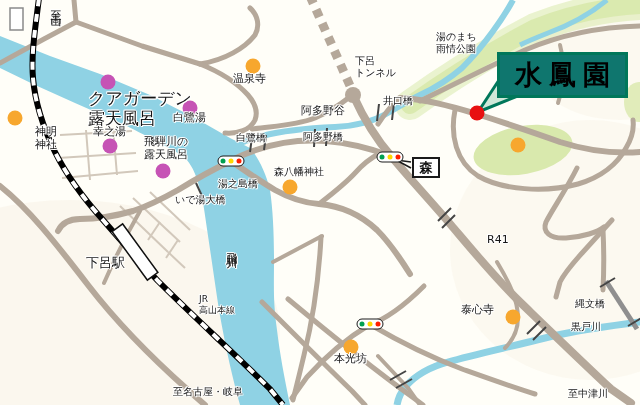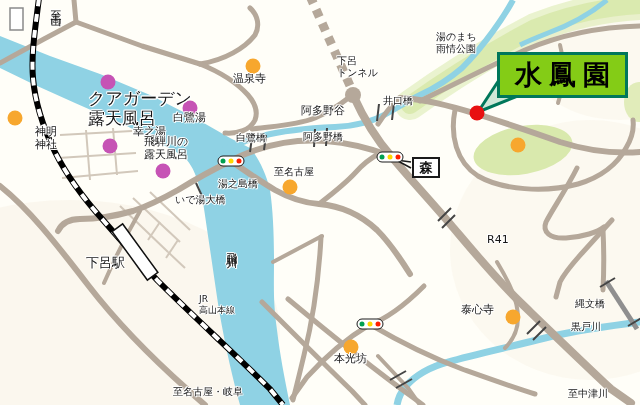--- a/index.html
+++ b/index.html
@@ -139,24 +139,24 @@
       <path d="M 628,326 L 643,317" stroke-width="2" stroke="#444"></path>
     </g>
 
     <polygon points="499,80 478,112 520,95" fill="#cfe8d8" stroke="#00775a" stroke-width="3" stroke-linejoin="round"></polygon>
     <g stroke="#1a1a1a" stroke-width="1.5">
       <path d="M 411,168 L 396,160"></path>
         <path d="M 411,162 L 396,160"></path>
     </g>
   </svg>
 
-  <div id="callout" style="left: 497px; top: 52px; width: 131px; height: 46px; background: #84cc16; border-color: rgb(0, 119, 90); border-width: 3px; font-size: 27px; box-sizing: border-box;">水鳳園</div>
+  <div id="callout" style="left: 497px; top: 52px; width: 131px; height: 46px; background: #0f766e; border-color: rgb(0, 119, 90); border-width: 3px; font-size: 27px; box-sizing: border-box;">水鳳園</div>
   <div id="forestBox" style="left: 412px; top: 157px; width: 28px; height: 21px; box-sizing: border-box;">森</div>
 <div class="lbl vert" style="left: 48px; top: 2px; font-size: 11px;">至高山</div>
-    <div class="lbl" style="left: 337px; top: 55px; font-size: 10px;">下呂
+    <div class="lbl" style="left: 355px; top: 55px; font-size: 10px;">下呂
 トンネル</div>
     <div class="lbl" style="left: 301px; top: 105px; font-size: 11px;">阿多野谷</div>
     <div class="lbl" style="left: 383px; top: 95px; font-size: 10px;">井口橋</div>
     <div class="lbl" style="left: 236px; top: 132px; font-size: 10px;">白鷺橋</div>
     <div class="lbl" style="left: 303px; top: 131px; font-size: 10px;">阿多野橋</div>
     <div class="lbl" style="left: 218px; top: 178px; font-size: 10px;">湯之島橋</div>
     <div class="lbl" style="left: 175px; top: 194px; font-size: 10px;">いで湯大橋</div>
     <div class="lbl" style="left: 436px; top: 31px; font-size: 10px;">湯のまち
 雨情公園</div>
     <div class="lbl vert" style="left: 224px; top: 244px; font-size: 11px;">飛騨川</div>
@@ -167,31 +167,31 @@
     <div class="lbl" style="left: 575px; top: 298px; font-size: 10px;">縄文橋</div>
     <div class="lbl" style="left: 571px; top: 321px; font-size: 10px;">黒戸川</div>
     <div class="lbl" style="left: 173px; top: 386px; font-size: 10px;">至名古屋・岐阜</div>
     <div class="lbl" style="left: 568px; top: 388px; font-size: 10px;">至中津川</div>
     <div class="dot" style="left: 108px; top: 82px; background: rgb(198, 83, 181);"></div>
     <div class="lbl" style="left: 88px; top: 88px; font-size: 17px;">クアガーデン
 露天風呂</div>
     <div class="dot" style="left: 190px; top: 108px; background: rgb(198, 83, 181);"></div>
     <div class="lbl" style="left: 173px; top: 112px; font-size: 11px;">白鷺湯</div>
     <div class="dot" style="left: 110px; top: 146px; background: rgb(198, 83, 181);"></div>
-    <div class="lbl" style="left: 93px; top: 126px; font-size: 11px; margin-left: 40px;">幸之湯</div>
+    <div class="lbl" style="left: 93px; top: 126px; font-size: 11px;">幸之湯</div>
     <div class="dot" style="left: 163px; top: 171px; background: rgb(198, 83, 181);"></div>
     <div class="lbl" style="left: 144px; top: 136px; font-size: 11px;">飛騨川の
 露天風呂</div>
     <div class="dot" style="left: 15px; top: 118px; background: rgb(247, 167, 46);"></div>
     <div class="lbl" style="left: 3px; top: 126px; font-size: 11px; margin-left: 32px;">神明
 神社</div>
     <div class="dot" style="left: 253px; top: 66px; background: rgb(247, 167, 46);"></div>
     <div class="lbl" style="left: 233px; top: 73px; font-size: 11px;">温泉寺</div>
     <div class="dot" style="left: 290px; top: 187px; background: rgb(247, 167, 46);"></div>
-    <div class="lbl" style="left: 274px; top: 166px; font-size: 10px;">至名古屋</div>
+    <div class="lbl" style="left: 274px; top: 166px; font-size: 10px;">森八幡神社</div>
     <div class="dot" style="left: 518px; top: 145px; background: rgb(247, 167, 46);"></div>
     <div class="dot" style="left: 513px; top: 317px; background: rgb(247, 167, 46);"></div>
     <div class="lbl" style="left: 461px; top: 304px; font-size: 11px;">泰心寺</div>
     <div class="dot" style="left: 351px; top: 347px; background: rgb(247, 167, 46);"></div>
     <div class="lbl" style="left: 334px; top: 353px; font-size: 11px;">本光坊</div>
     <div class="dot" style="left: 477px; top: 113px; background: rgb(232, 16, 16);"></div>
     <div class="signal" style="left: 231px; top: 161px;">
       <span style="background: rgb(0, 160, 80);"></span>
       <span style="background: rgb(255, 216, 0);"></span>
       <span style="background: rgb(255, 32, 0);"></span>

